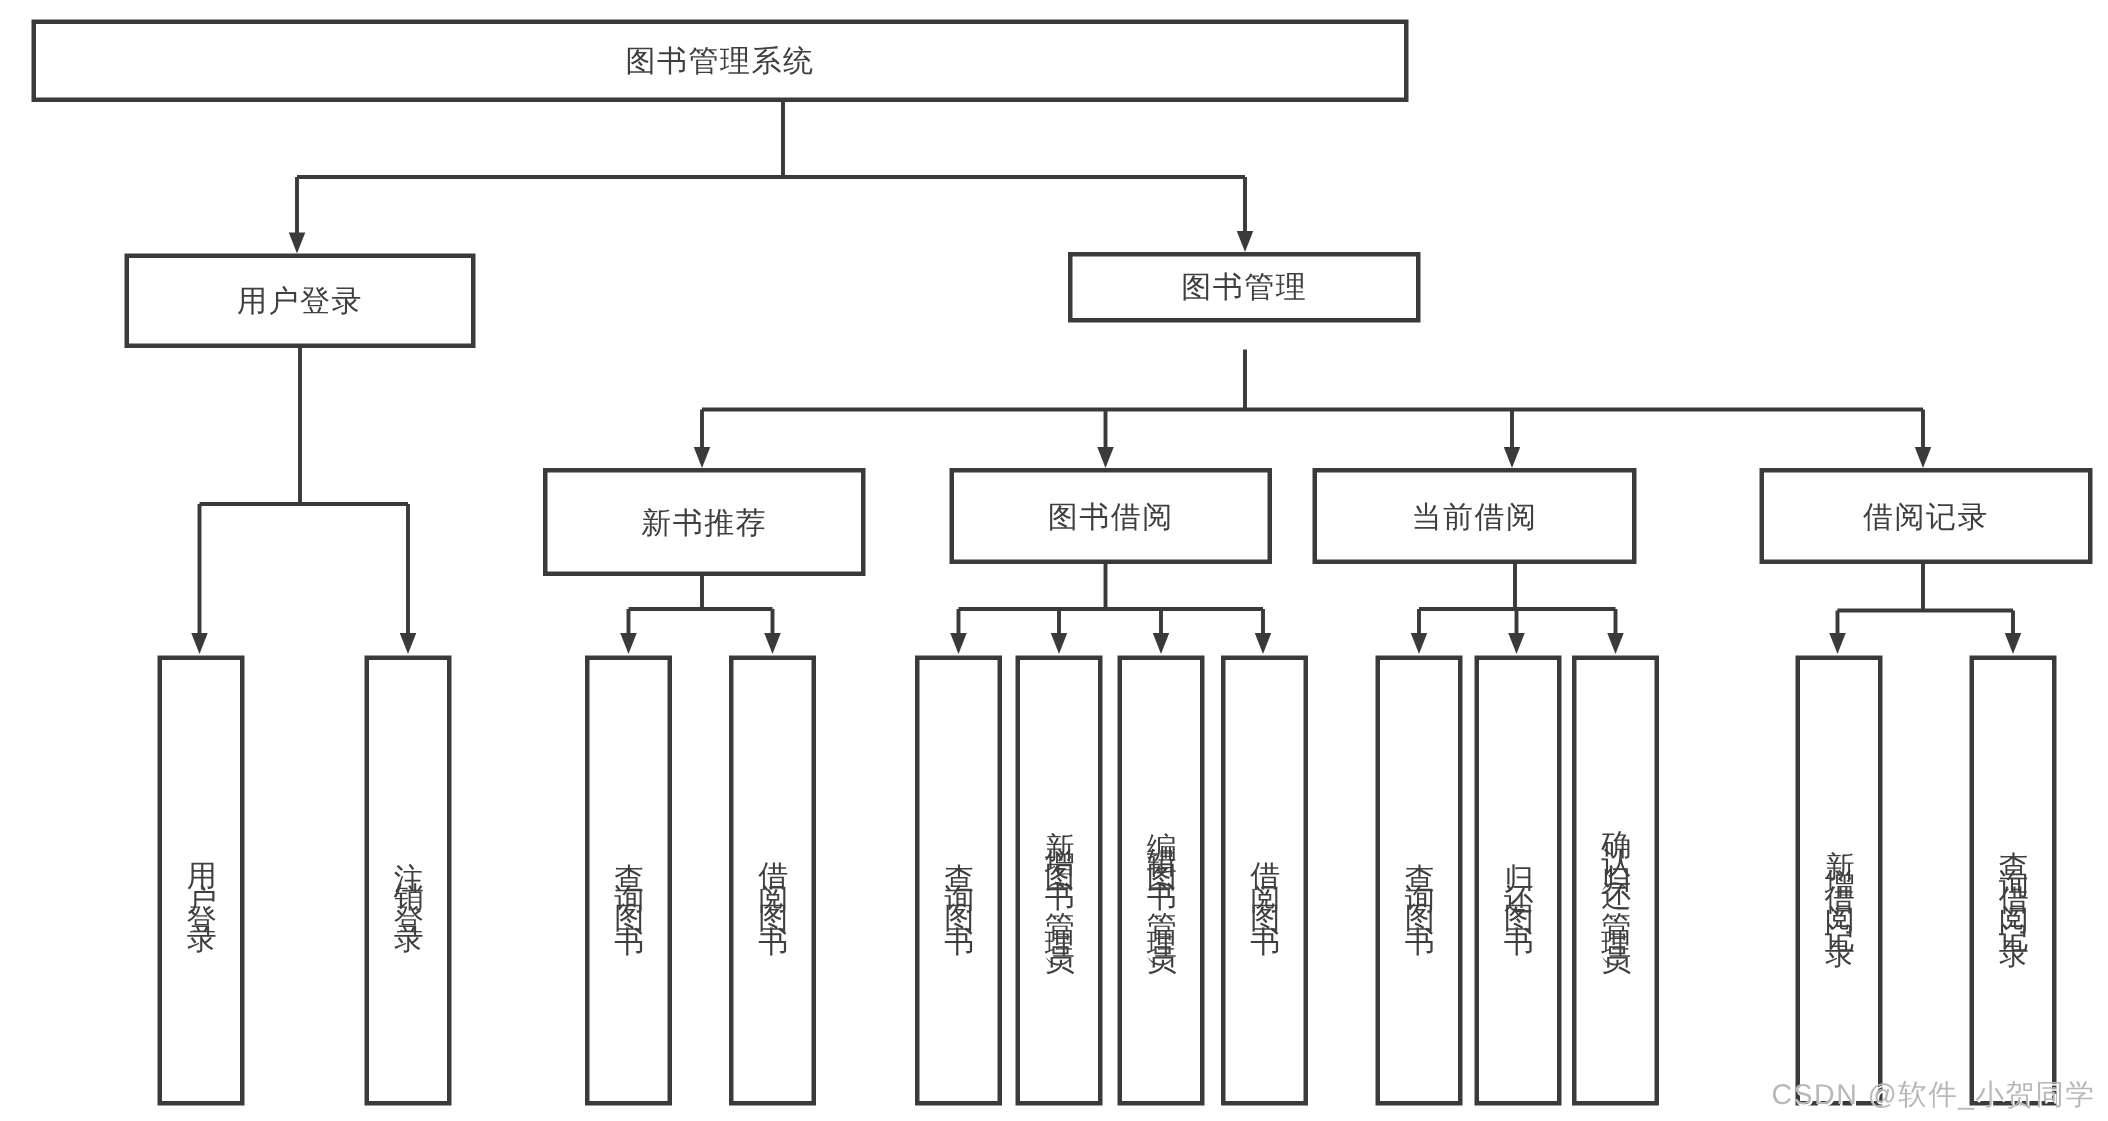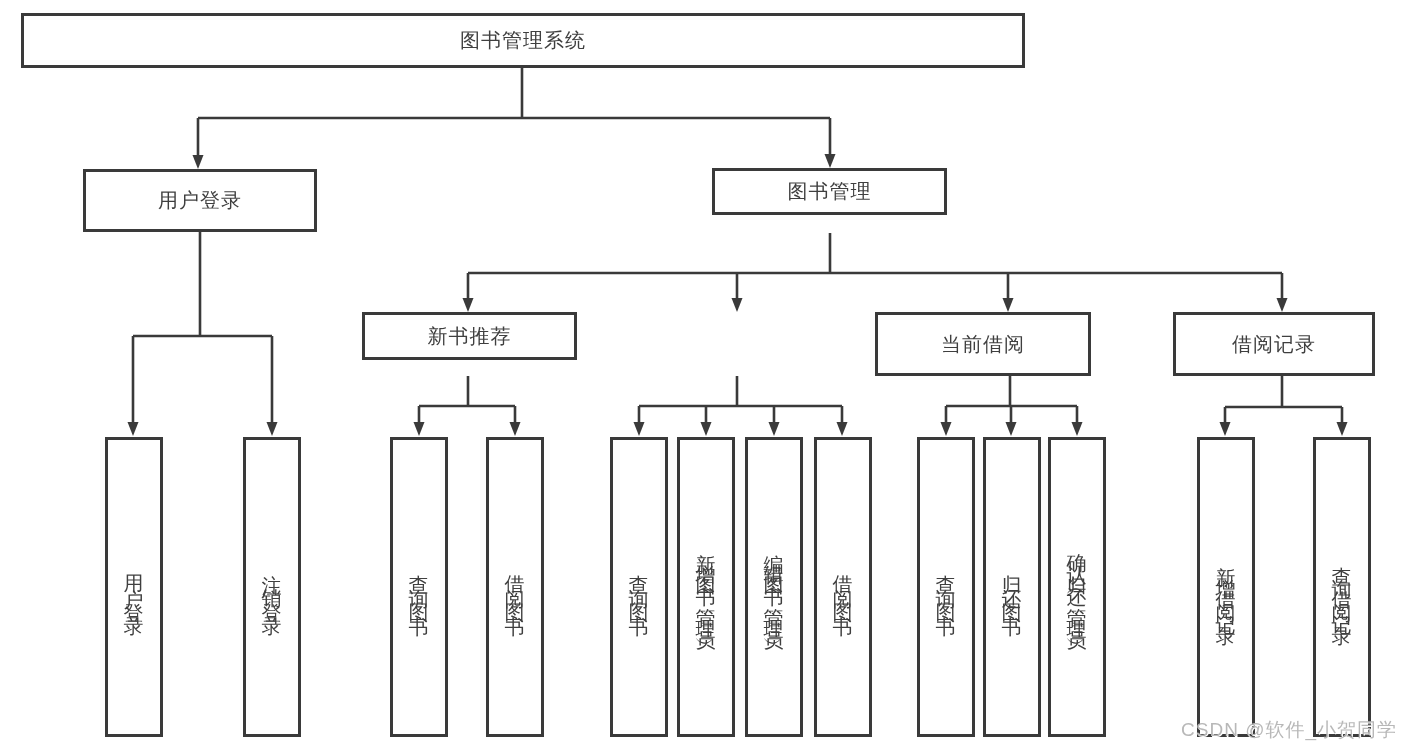--- a/index.html
+++ b/index.html
@@ -60,38 +60,41 @@
       <polygon points="768.5,422 779.5,422 774,436"></polygon>
       <polygon points="836.5,422 847.5,422 842,436"></polygon>
       <polygon points="940.5,422 951.5,422 946,436"></polygon>
       <polygon points="1005.5,422 1016.5,422 1011,436"></polygon>
       <polygon points="1071.5,422 1082.5,422 1077,436"></polygon>
       <polygon points="1219.5,422 1230.5,422 1225,436"></polygon>
       <polygon points="1336.5,422 1347.5,422 1342,436"></polygon>
     </g>
   </svg>
 
-  <div class="box" style="left:21px;top:13px;width:1004px;height:55px;">
+  <div class="box" style="left:21px;top:13px;width:918px;height:55px;">
     <span>图书管理系统</span>
   </div>
 
   <div class="box" style="left:83px;top:169px;width:234px;height:63px;">
     <span>用户登录</span>
   </div>
   <div class="box" style="left:712px;top:168px;width:235px;height:47px;">
     <span>图书管理</span>
   </div>
 
-  <div class="box" style="left:362px;top:312px;width:215px;height:48px;">
+  <div class="box" style="left:362px;top:312px;width:215px;height:72px;">
     <span>新书推荐</span>
+  </div>
+  <div class="box" style="left:633px;top:312px;width:215px;height:64px;">
+    <span>图书借阅</span>
   </div>
   <div class="box" style="left:875px;top:312px;width:216px;height:64px;">
     <span>当前借阅</span>
   </div>
-  <div class="box" style="left:1173px;top:312px;width:202px;height:64px;">
+  <div class="box" style="left:1173px;top:312px;width:222px;height:64px;">
     <span>借阅记录</span>
   </div>
 
   <div class="box tall sp-lg" style="left:105px;">
     <span class="vtext">用户登录</span>
   </div>
   <div class="box tall sp-lg" style="left:243px;">
     <span class="vtext">注销登录</span>
   </div>
 

